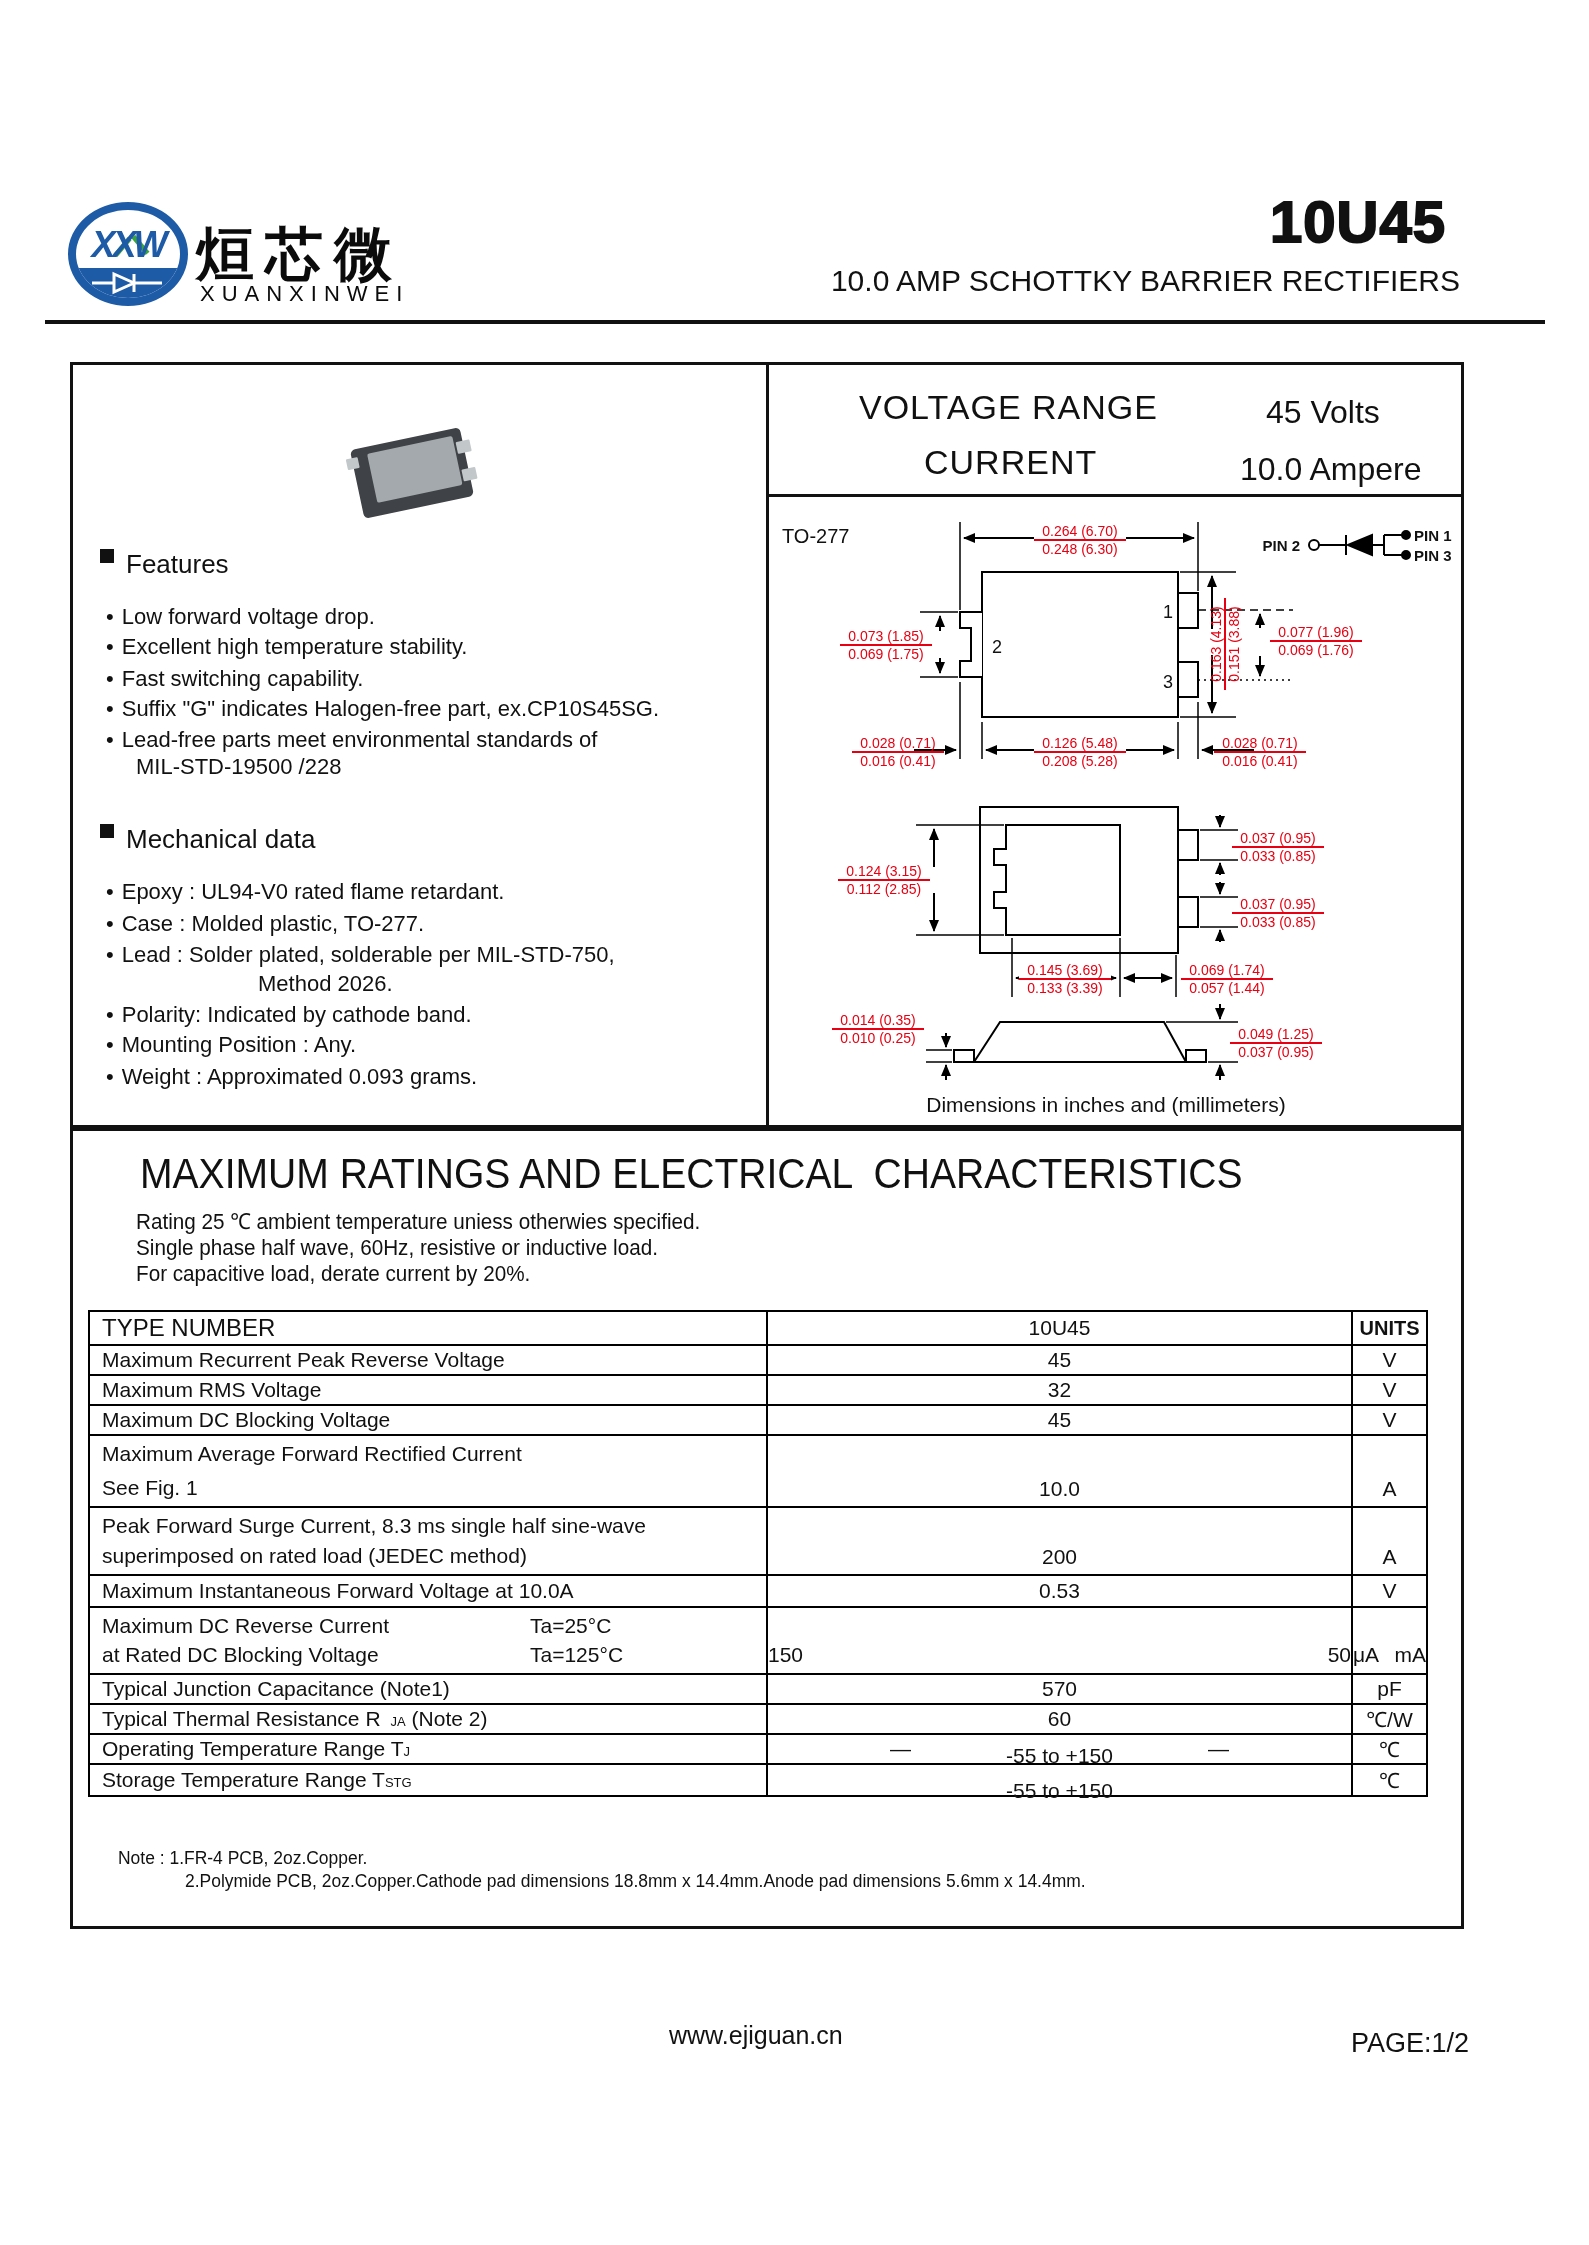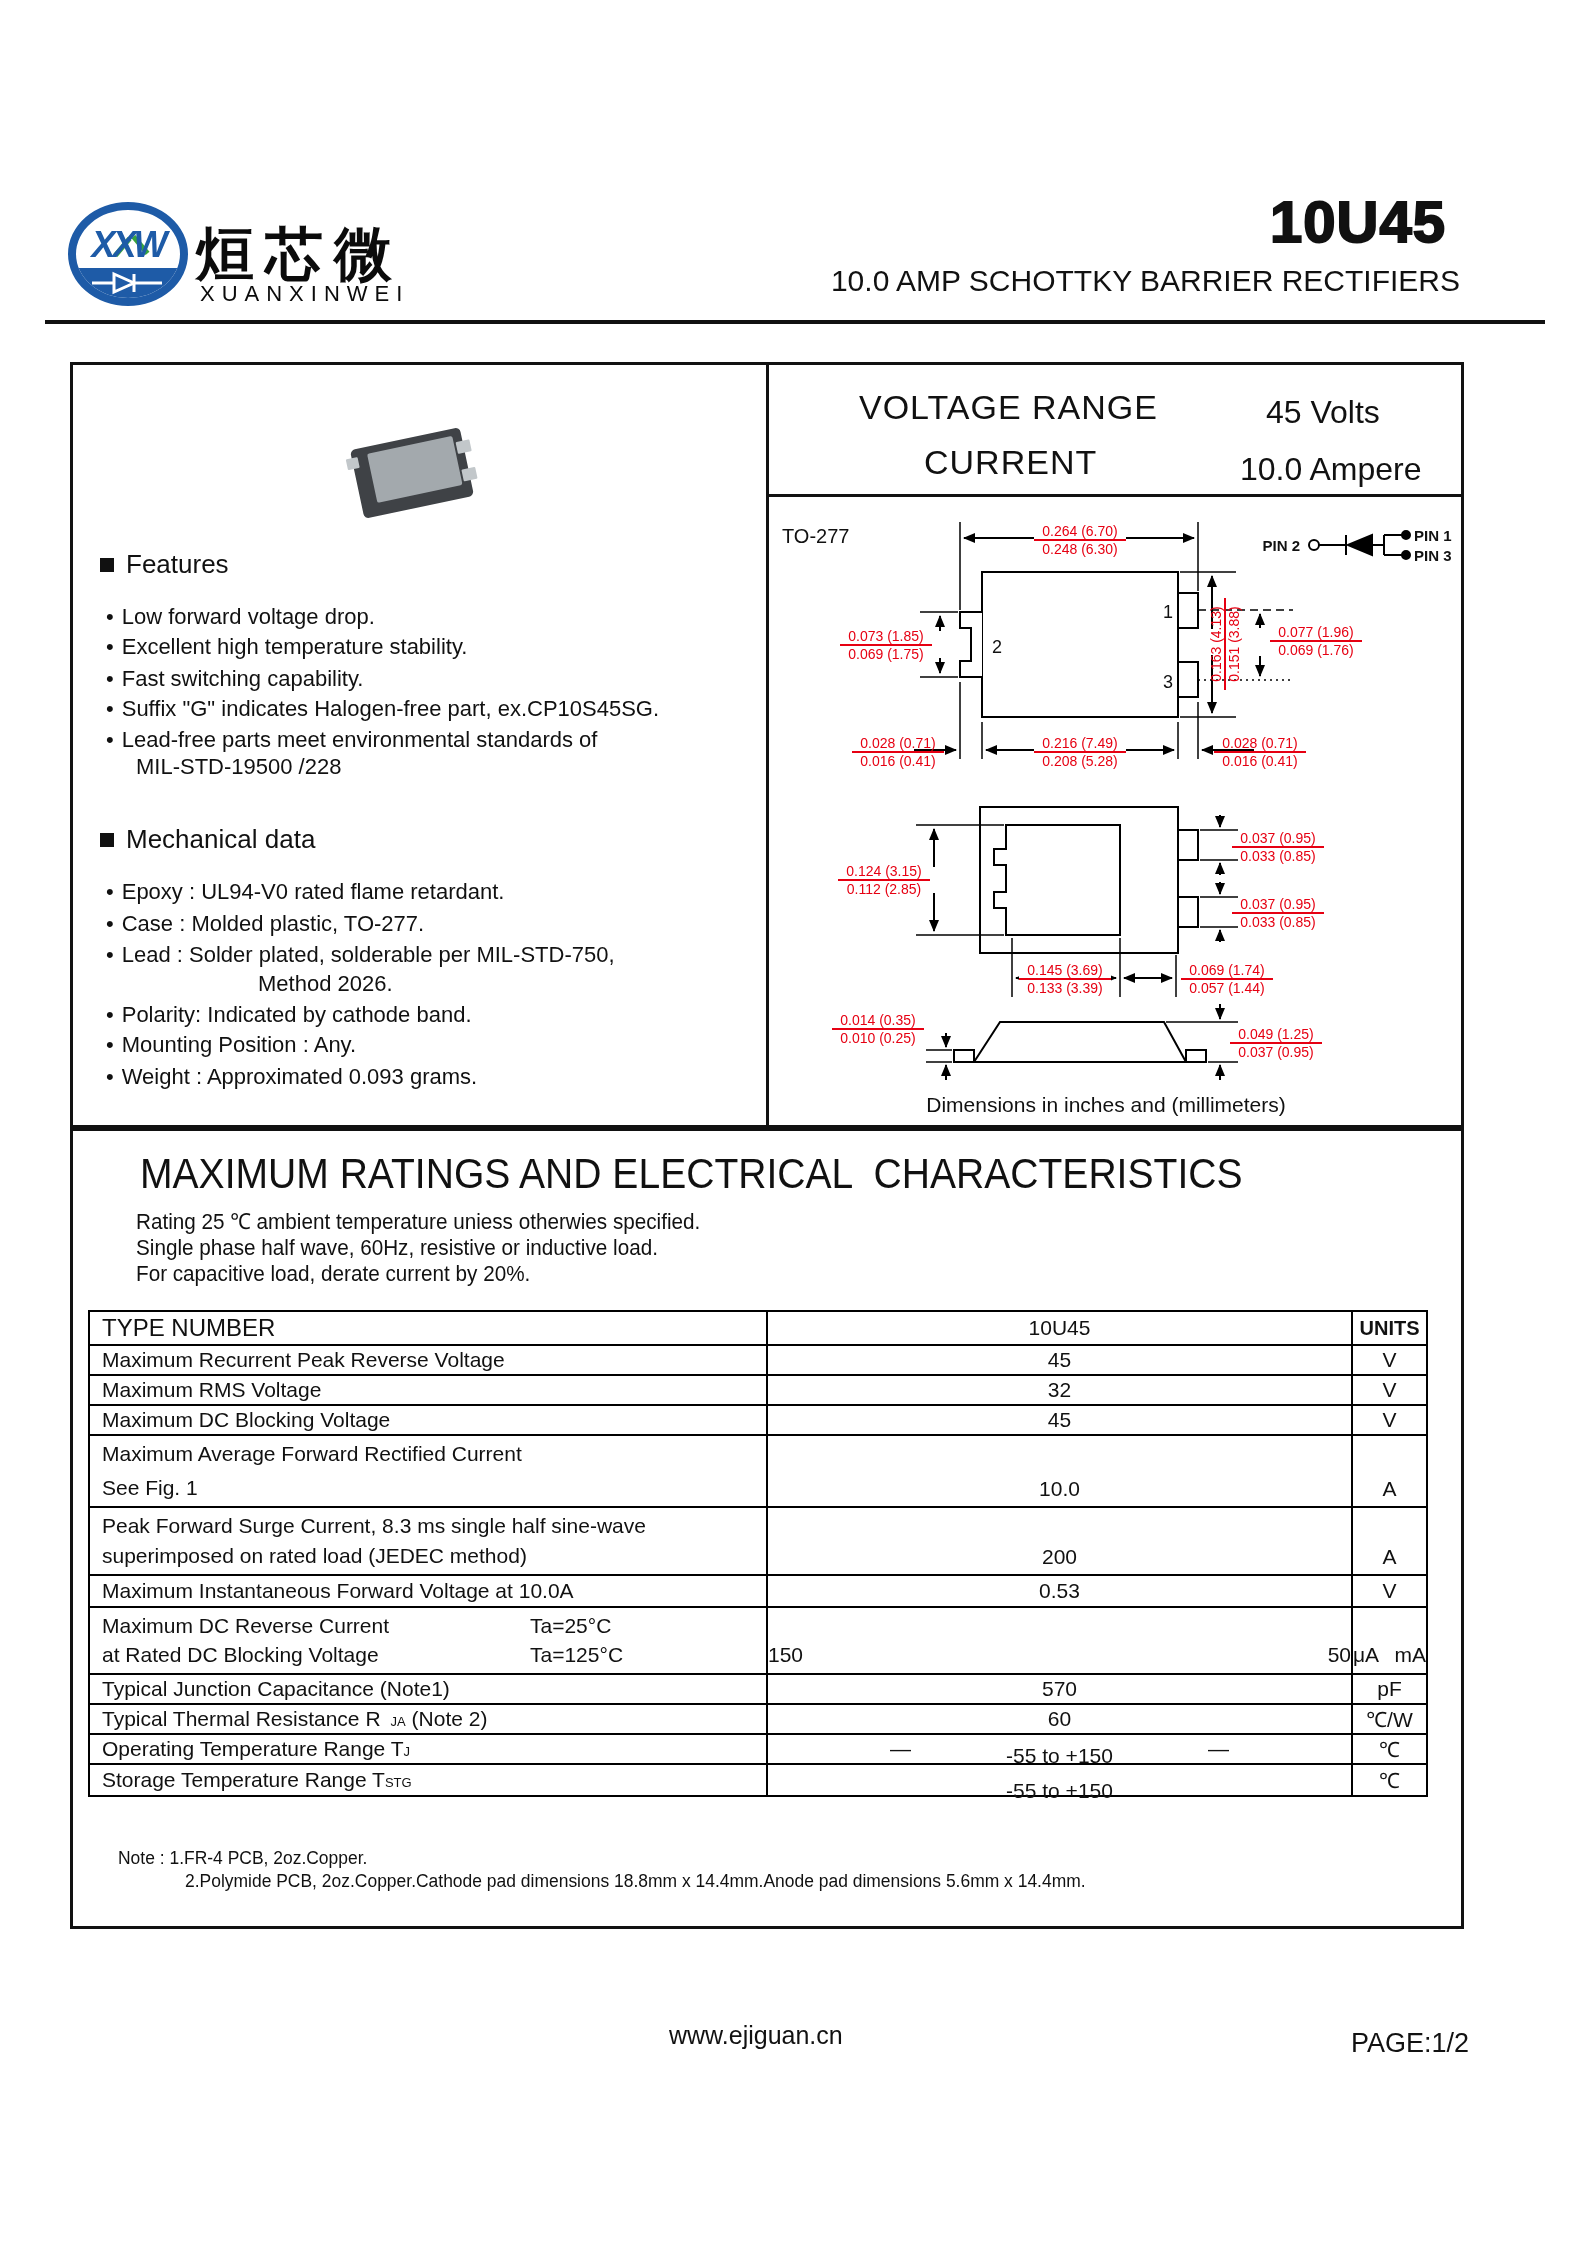--- a/index.html
+++ b/index.html
@@ -10,21 +10,21 @@
   
   .pn{font-size:58px;font-weight:bold;-webkit-text-stroke:2px #111;letter-spacing:1px;text-align:right}
   .sub{font-size:30px;text-align:right;letter-spacing:0px}
   .logo-circle{position:absolute;left:68px;top:202px;width:120px;height:104px;border:8px solid #1e5ba7;border-radius:50%;box-sizing:border-box;overflow:hidden;background:#fff}
   .logo-band{position:absolute;left:0;right:0;bottom:0;height:30px;background:#1e5ba7}
   .logo-mono{position:absolute;left:0;right:0;top:14px;text-align:center;font-size:36px;font-weight:bold;font-style:italic;color:#1e5ba7;letter-spacing:-3px}
   .gacc{position:absolute;width:5px;height:22px;background:#3aa53c}
   .cn{font-size:58px;font-weight:bold;letter-spacing:11px;color:#0b0b0b}
   .en{font-size:22px;letter-spacing:7px;color:#0b0b0b}
   
-  .sect{display:flex;align-items:center;font-size:26px}
+  .sect{display:flex;font-size:26px}
   .sq{display:inline-block;width:14px;height:14px;background:#111;margin-right:12px}
   .li{position:absolute;font-size:22px;white-space:nowrap}
   .li.bul::before{content:"•";margin-right:8px}
   
   .vlab{font-size:34px;letter-spacing:1px}
   .vval{font-size:32px}
   
   .dim{position:absolute;color:#e60012;font-size:14px;line-height:16px;text-align:center;width:92px;white-space:nowrap}
   .dim .top{display:block;border-bottom:2px solid #e60012}
   .dim .bot{display:block}
@@ -245,21 +245,21 @@
       </div>
     <div class="dim" style="left:502px;top:127px">
         <span class="top">0.077 (1.96)</span>
         <span class="bot">0.069 (1.76)</span>
       </div>
     <div class="dim" style="left:84px;top:238px">
         <span class="top">0.028 (0.71)</span>
         <span class="bot">0.016 (0.41)</span>
       </div>
     <div class="dim bgw" style="left:266px;top:238px">
-        <span class="top">0.216 (7.49)</span>
+        <span class="top">0.126 (5.48)</span>
         <span class="bot">0.208 (5.28)</span>
       </div>
     <div class="dim" style="left:446px;top:238px">
         <span class="top">0.028 (0.71)</span>
         <span class="bot">0.016 (0.41)</span>
       </div>
     <div class="dim" style="left:70px;top:366px">
         <span class="top">0.124 (3.15)</span>
         <span class="bot">0.112 (2.85)</span>
       </div>

